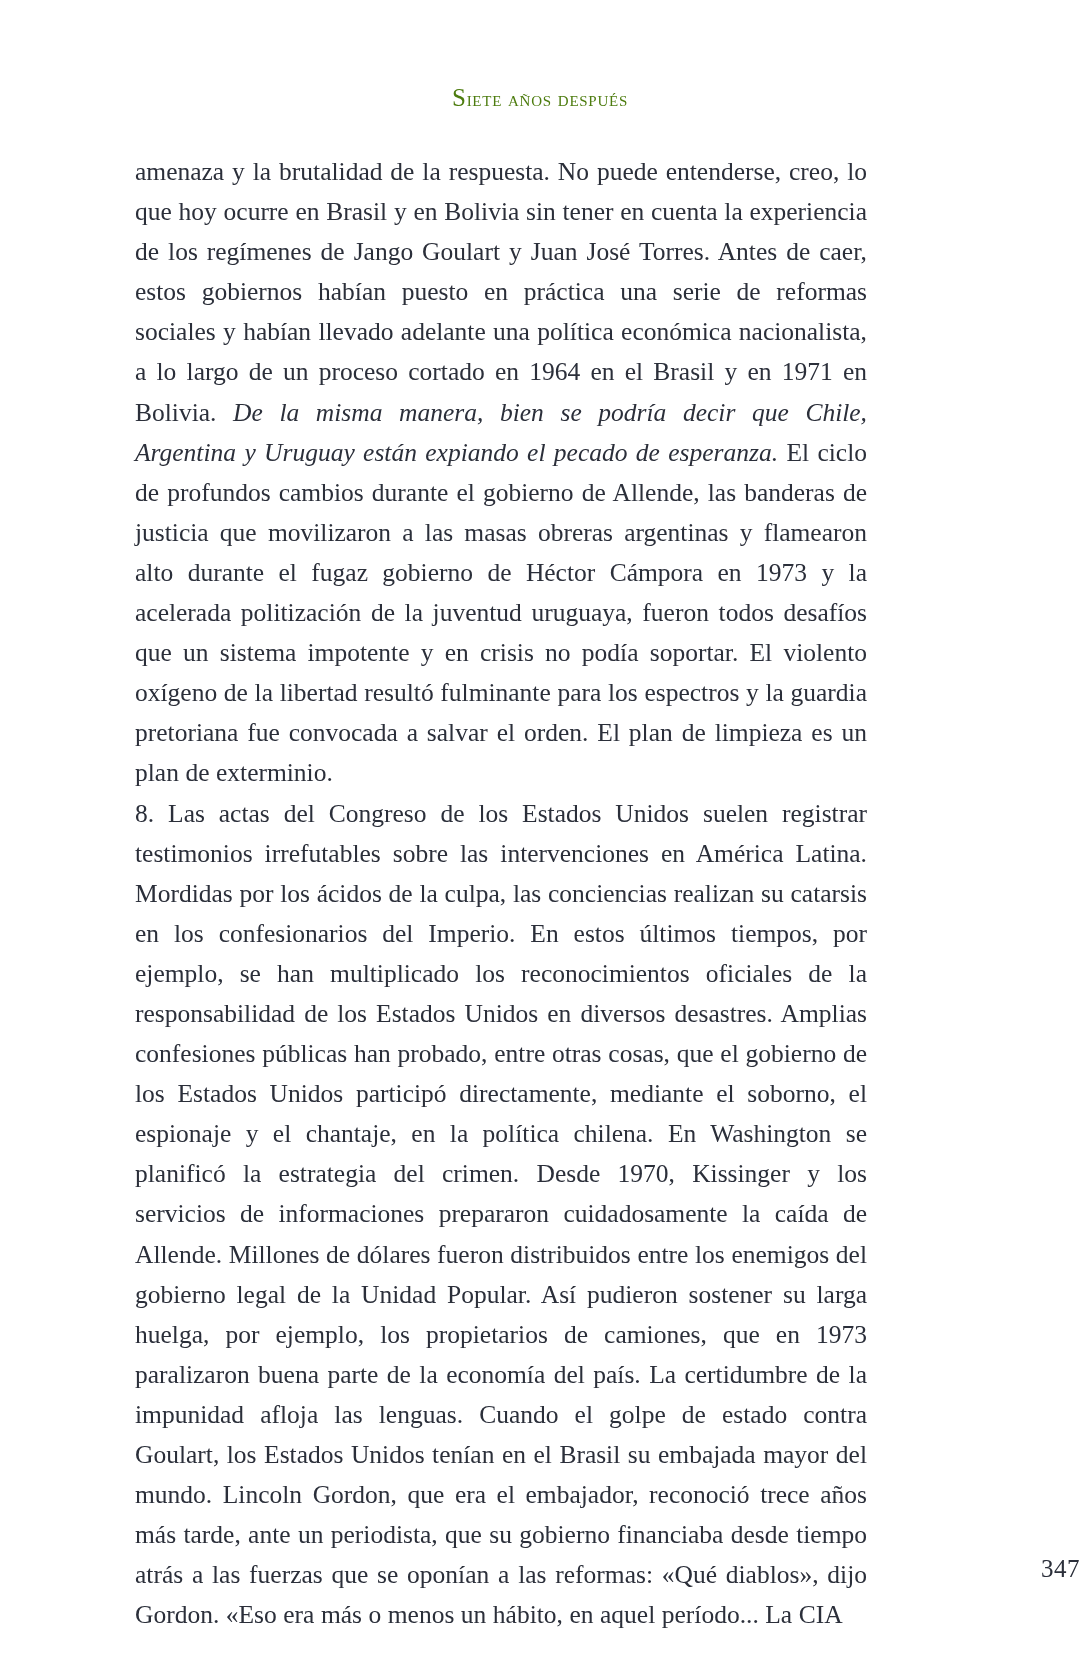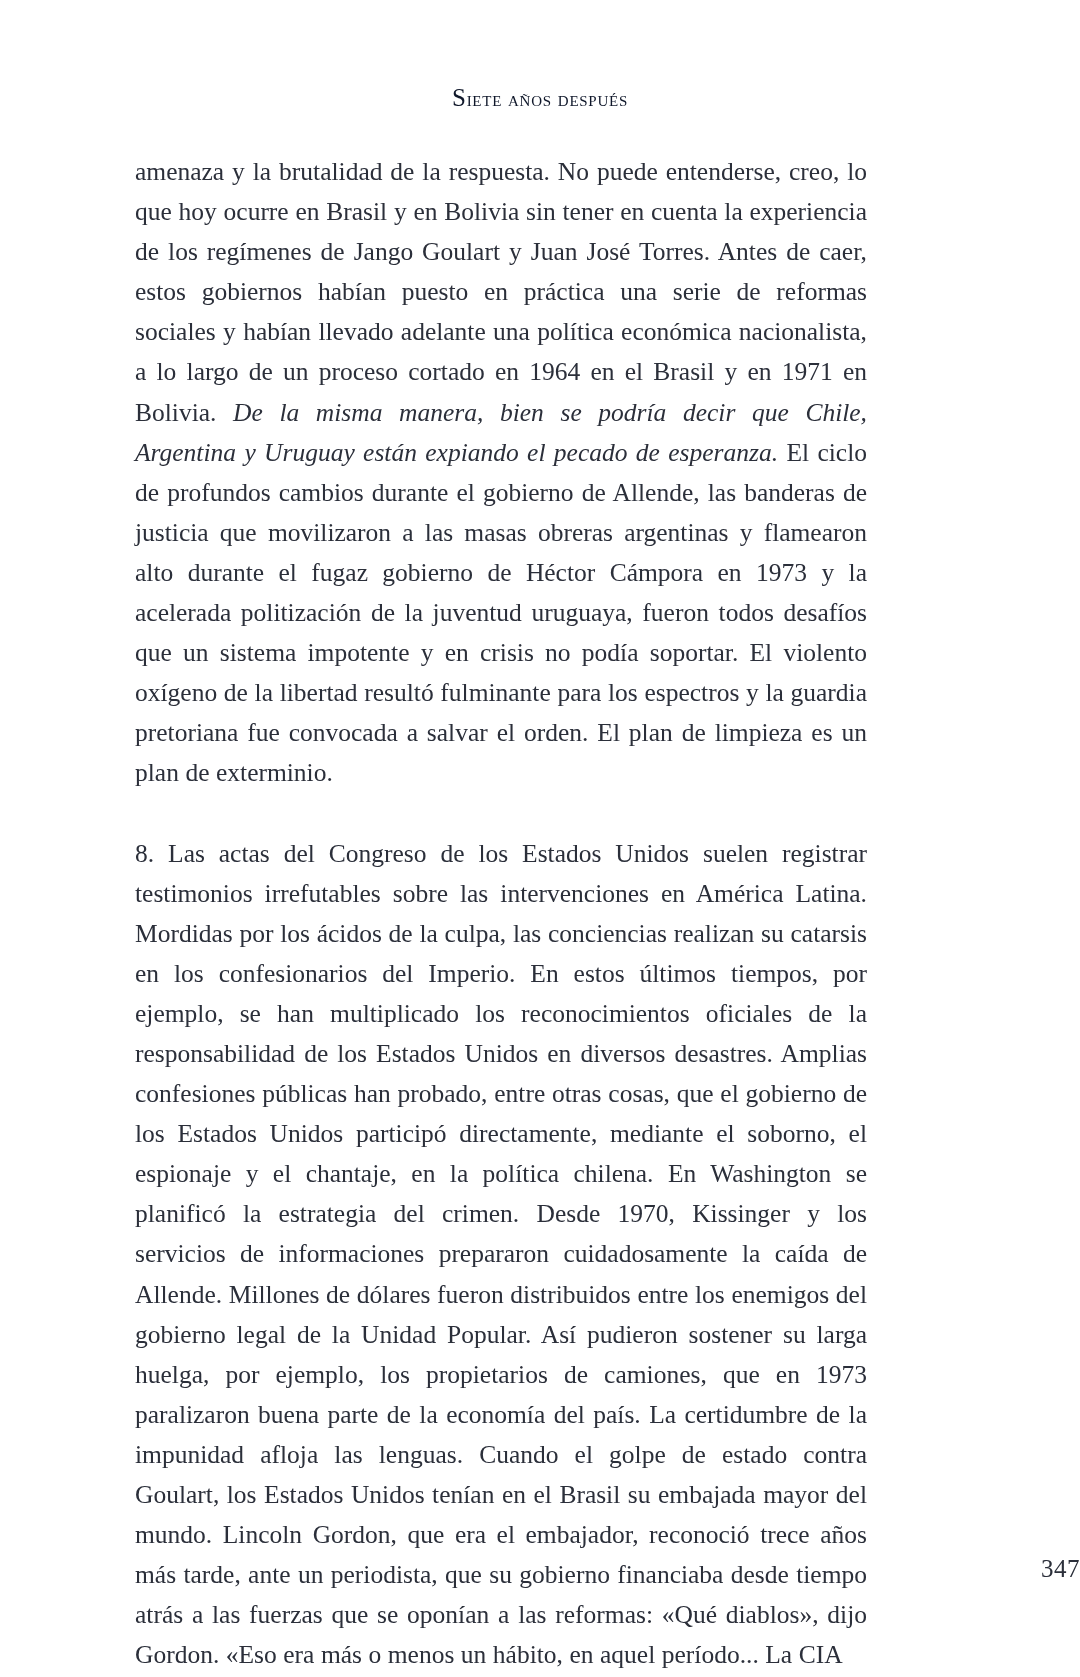--- a/index.html
+++ b/index.html
@@ -22,21 +22,21 @@
 
   
   .running-head {
     position: absolute;
     top: 84px;
     left: 0;
     width: 1080px;
     text-align: center;
     font-size: 21px;
     letter-spacing: 0.035em;
-    color: #0f172a;
+    color: #4d7c0f;
   }
   .running-head .smallcaps {
     font-variant: small-caps;
     text-transform: lowercase;
   }
   .running-head .cap {
     font-size: 25px;
   }
 
   
@@ -52,21 +52,20 @@
     font-size: 25.5px;
     line-height: 40.1px;
     text-align: justify;
     text-justify: inter-word;
     color: #2b2f3a;
     hyphens: none;
     word-spacing: 0.005em;
   }
 
   p.body-par + p.body-par {
-    margin-top: 40px;
   }
 
   em.quoted {
     font-style: italic;
   }
 
   
   .folio {
     position: absolute;
     top: 1555px;

